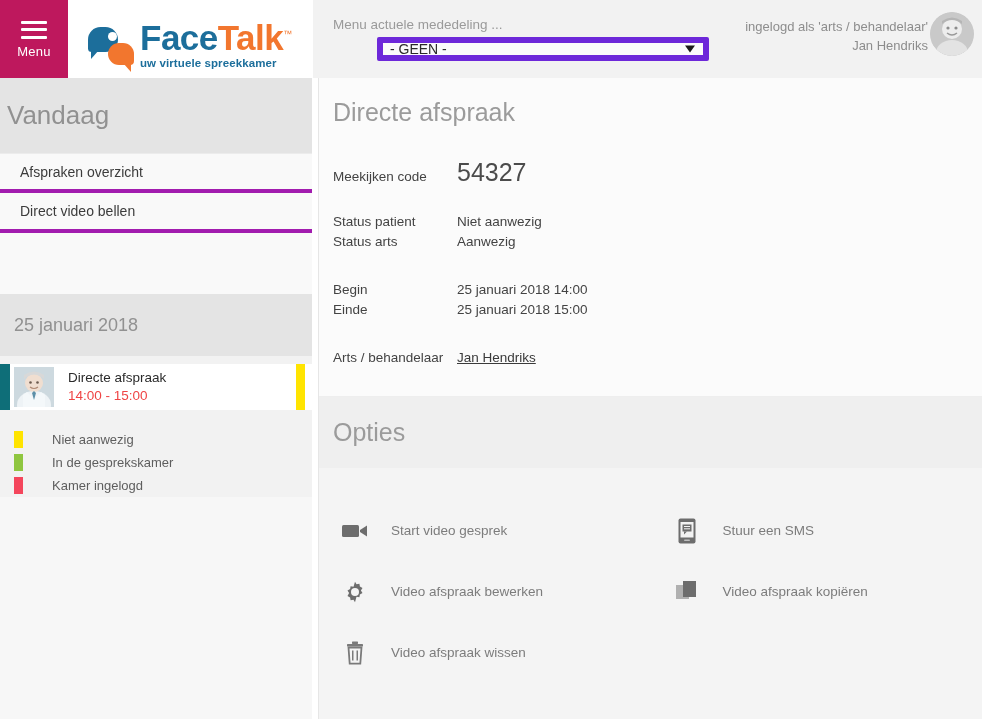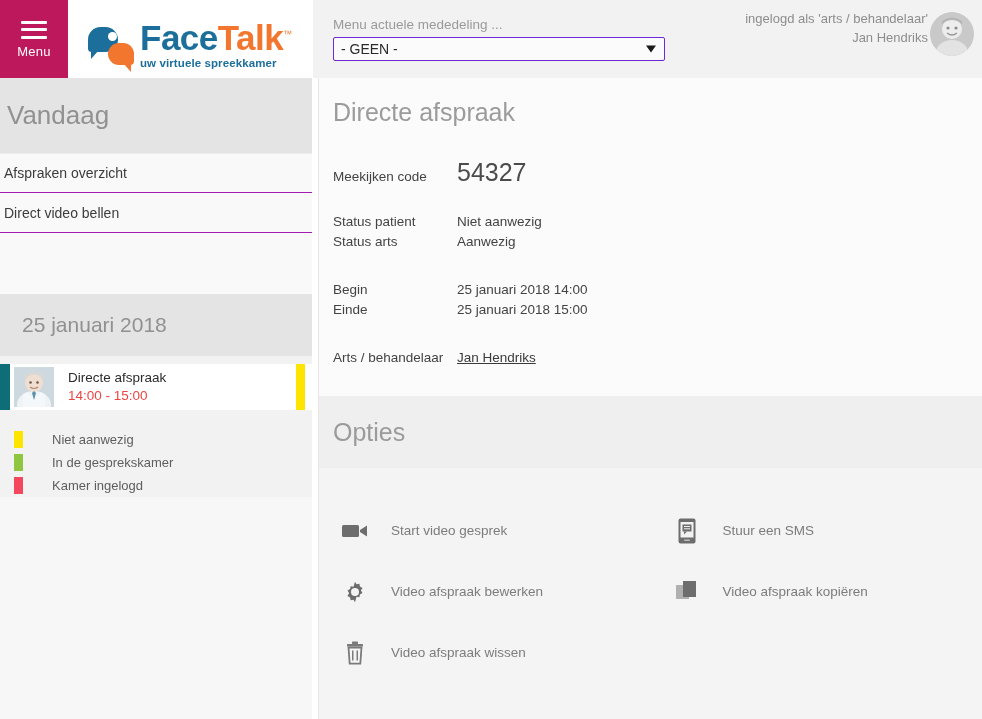--- a/index.html
+++ b/index.html
@@ -151,45 +151,46 @@
     font-size: 13.5px;
     color: #9a9a9a;
     margin-bottom: 5px;
     line-height: 1;
   }
   .notice-select {
     position: relative;
     width: 332px;
     height: 24px;
     background: #fbfbfb;
-    border: 1px solid #6d28d9;
+    border: 6px solid #6d28d9;
     border-radius: 2px;
     box-sizing: border-box;
     display: flex;
     align-items: center;
     cursor: pointer;
+    margin-left: 44px;
   }
   .notice-select .sel-value {
     font-size: 14px;
     color: #2a2a2a;
     padding-left: 7px;
   }
   .notice-select .caret {
     position: absolute;
     right: 8px; top: 50%;
     transform: translateY(-50%);
     width: 0; height: 0;
     border-left: 5px solid transparent;
     border-right: 5px solid transparent;
     border-top: 7px solid #1a1a1a;
   }
 
   .user-block {
     position: absolute;
-    right: 54px; top: 10px;
+    right: 54px; top: 18px;
     text-align: right;
     line-height: 1.45;
   }
   .user-role {
     font-size: 13px;
     color: #8d8d8d;
   }
   .user-name {
     font-size: 13px;
     color: #8d8d8d;
@@ -225,43 +226,42 @@
   .side-header .title {
     font-size: 26px;
     color: #919191;
     font-weight: normal;
   }
   .side-nav { background: #f9f9f9; }
   .side-nav-item {
     height: 40px;
     display: flex;
     align-items: center;
-    padding-left: 4px;
+    padding-left: 20px;
     font-size: 14px;
     color: #3c3c3c;
-    border-bottom: 1px solid #a21caf;
+    border-bottom: 4px solid #a21caf;
     box-sizing: border-box;
     cursor: pointer;
     text-align: center;
   }
   .side-nav-item:first-child { border-top: 1px solid #ececec; }
   .side-spacer { height: 61px; background: #f9f9f9; }
 
   .side-date {
     height: 62px;
     background: #e4e4e4;
     display: flex;
     align-items: center;
     padding-left: 14px;
     box-sizing: border-box;
   }
   .side-date .title {
-    font-size: 21px;
+    font-size: 18px;
     color: #919191;
-    margin-left: 8px;
   }
 
   .appt-zone {
     background: #f2f2f2;
     padding-top: 8px;
   }
   .appt-card {
     position: relative;
     height: 46px;
     background: #ffffff;

